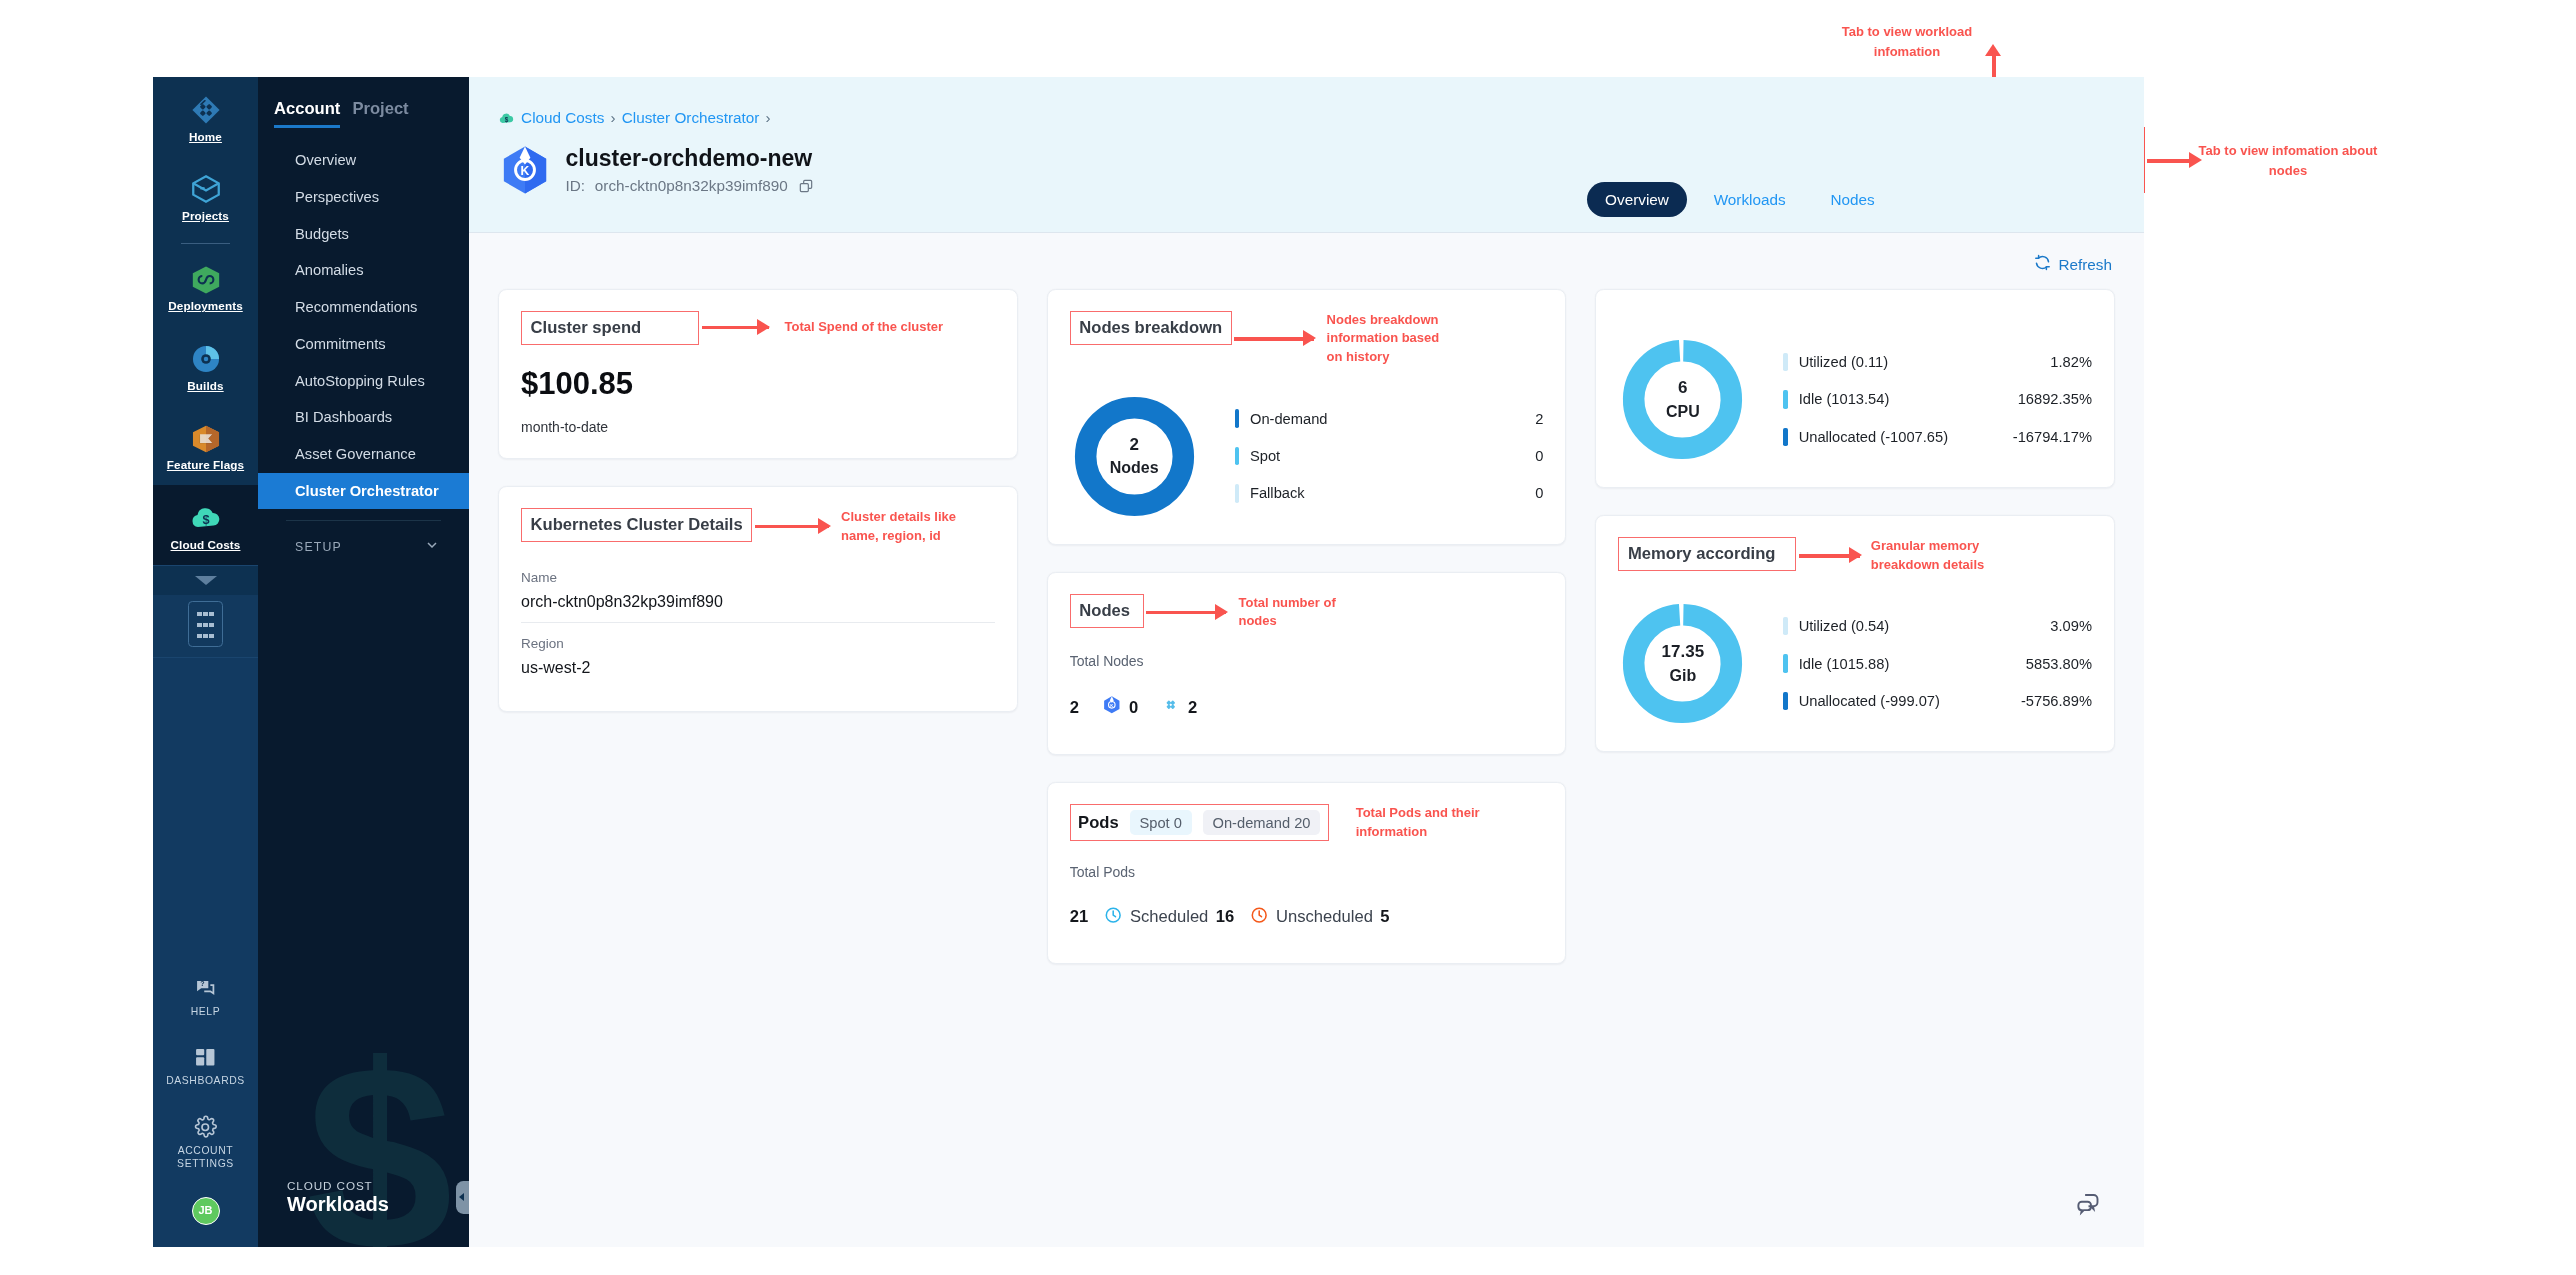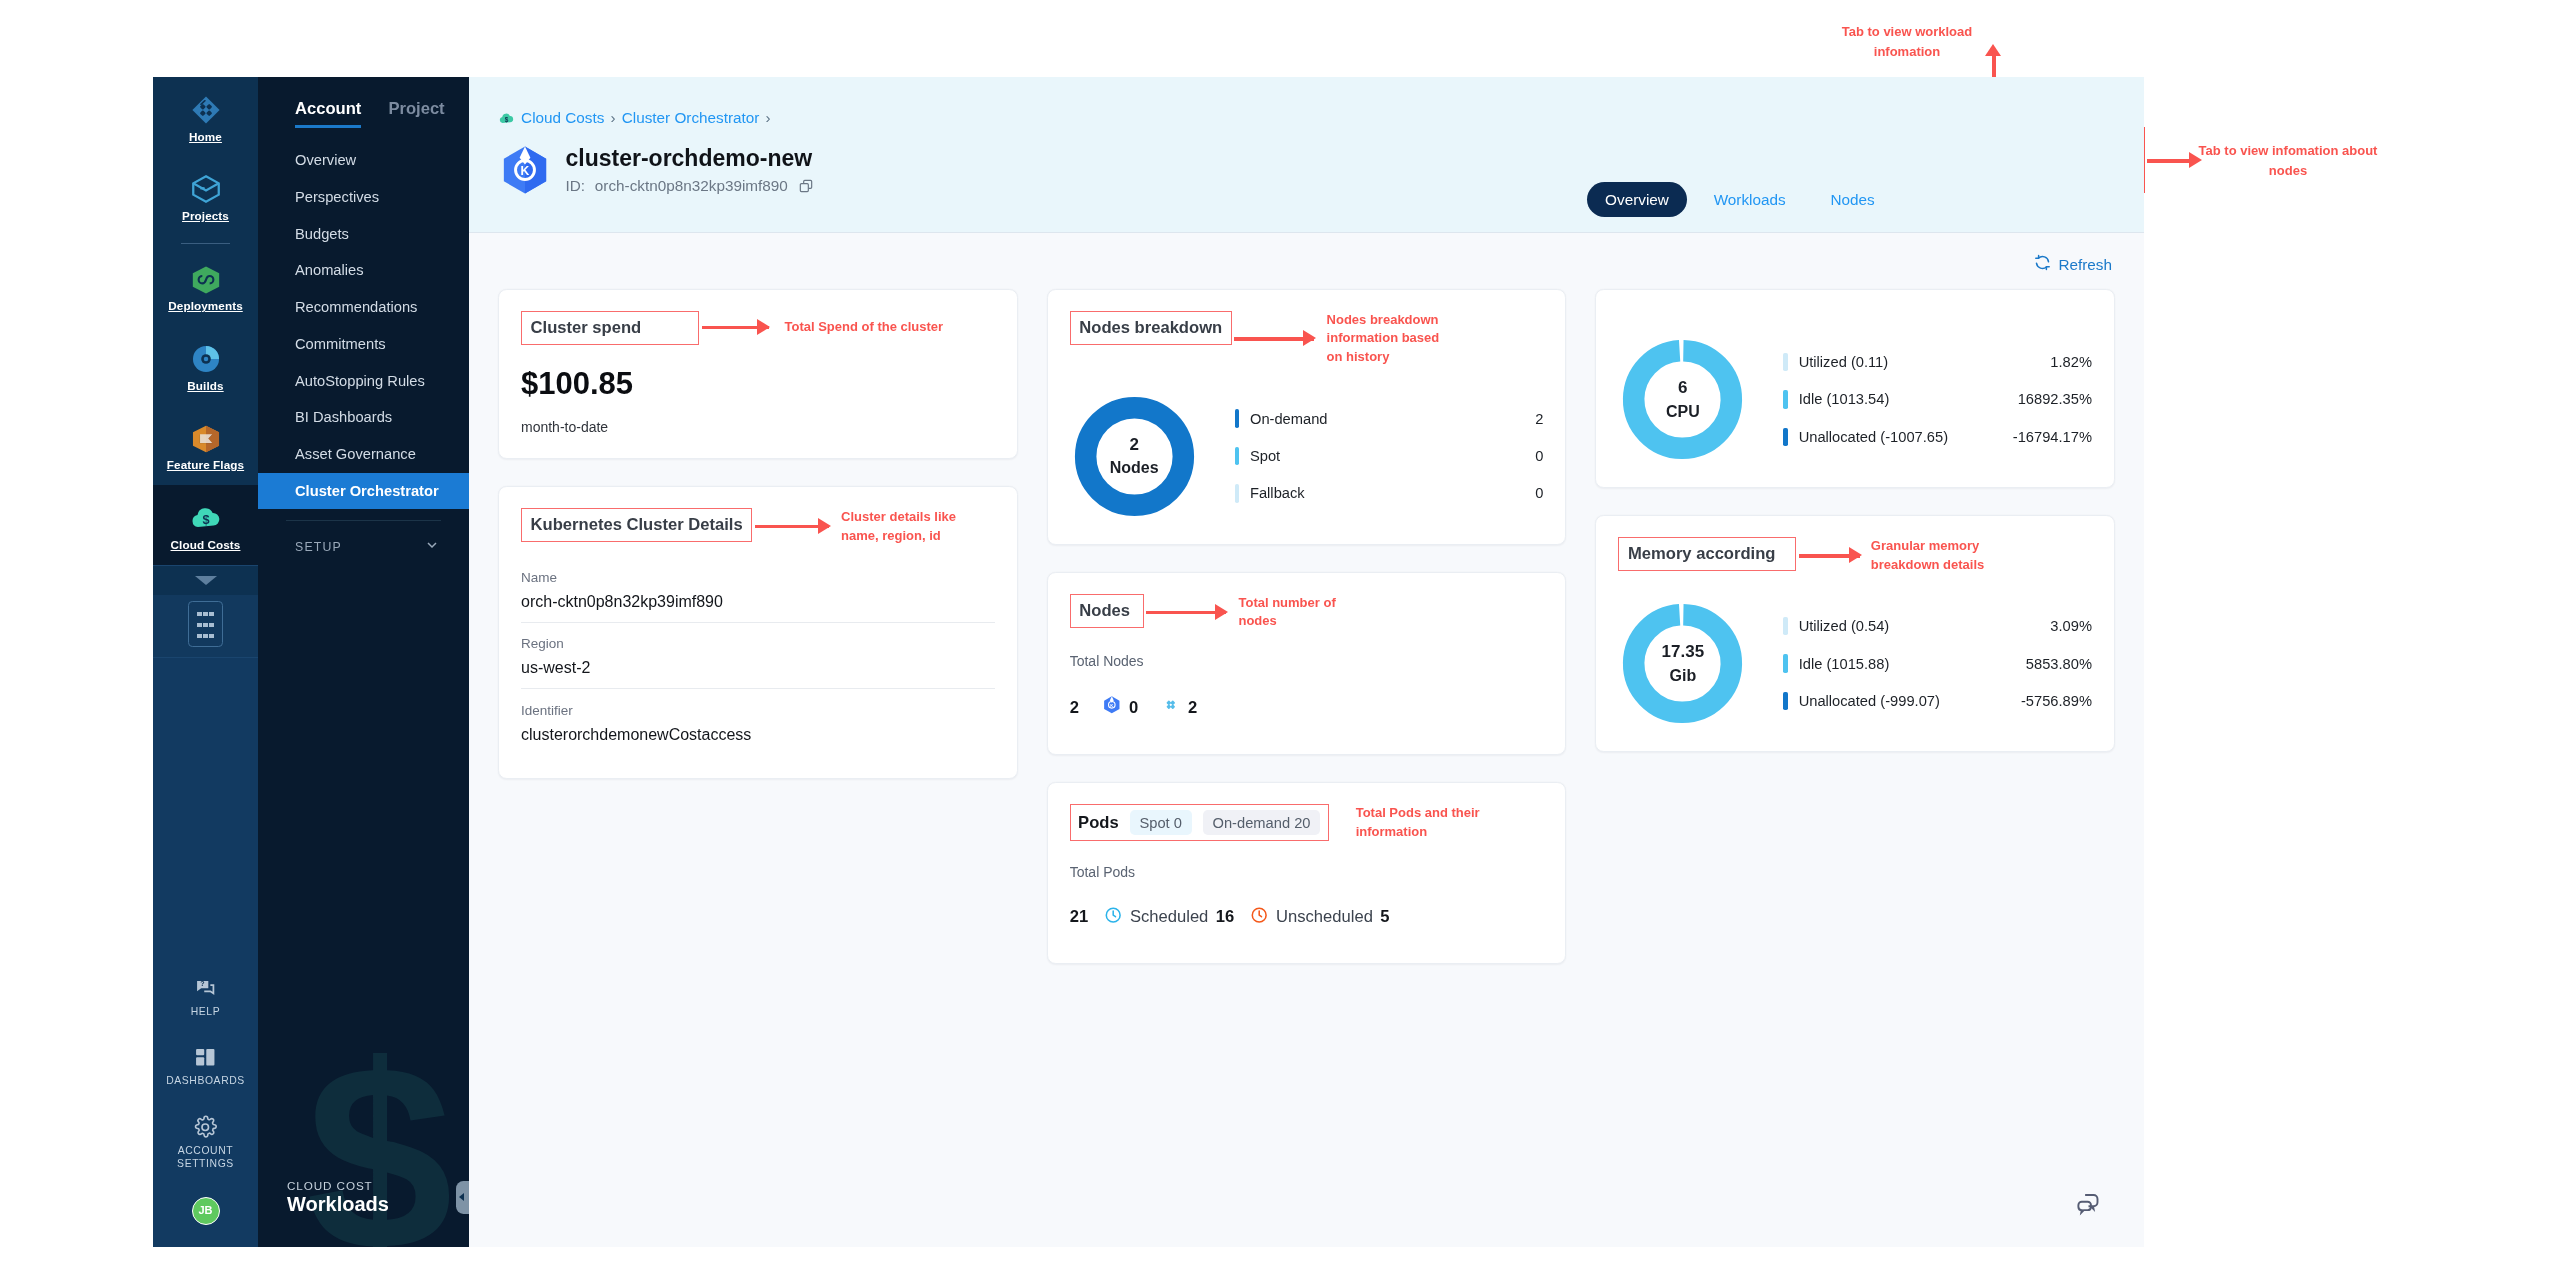--- a/index.html
+++ b/index.html
@@ -32,21 +32,21 @@
   .pn-util { text-align: center; padding: 13.5px 2.5px; cursor: pointer; }
   .pn-util .pn-label { color: #C6D5E3; font-size: 10.4px; font-weight: 400; letter-spacing: 0.6px;
                        display: block; margin-top: 3.7px; line-height: 1.2; }
   .avatar { width: 28px; height: 28px; border-radius: 50%; background: #5FC95F;
             border: 1.8px solid #ffffff; color: #fff; font-size: 11px; font-weight: 700;
             line-height: 24.5px; margin: 13.5px auto 0; text-align: center; }
 
   
   #module-nav { width: 211px; background: #081A2E; flex-shrink: 0; position: relative;
                 display: flex; flex-direction: column; }
-  .mn-tabs { display: flex; gap: 27px; padding: 22px 0 0 37px; }
+  .mn-tabs { display: flex; gap: 12px; padding: 22px 0 0 16px; }
   .mn-tab { color: #7C8BA0; font-size: 16.6px; font-weight: 700; padding-bottom: 6.1px; cursor: pointer; }
   .mn-tab.active { color: #ffffff; border-bottom: 3.1px solid #1B79C9; }
   .mn-list { margin-top: 13.5px; }
   .mn-item { color: #D3DCE6; font-size: 14.7px; padding: 10.4px 0 10.4px 37px; cursor: pointer; }
   .mn-item.active { background: #1B7BD4; color: #ffffff; font-weight: 600; }
   .mn-sep { height: 0.6px; background: #1C3448; margin: 11px 28px 0; }
   .mn-setup { display: flex; align-items: center; justify-content: space-between;
               padding: 16px 29px 0 37px; color: #9AA9BA; font-size: 12.3px; letter-spacing: 1.2px; cursor: pointer; }
   .mn-brand { position: absolute; left: 0; right: 0; bottom: 0; height: 288px; overflow: hidden; }
   .mn-brand .dollar { position: absolute; left: 48px; bottom: -43px; font-size: 264px;
@@ -417,24 +417,20 @@
             <div class="arrow-h" style="width:74px; margin-left:2.5px;"></div>
             <div class="ann" style="align-self:center; margin-left:12.3px; width:141px;">Cluster details like name, region, id</div>
           </div>
           <div class="kv" style="margin-top:11px;">
             <div class="k">Name</div>
             <div class="v">orch-cktn0p8n32kp39imf890</div>
           </div>
           <div class="kv">
             <div class="k">Region</div>
             <div class="v">us-west-2</div>
-          </div>
-          <div class="kv">
-            <div class="k">Identifier</div>
-            <div class="v">clusterorchdemonewCostaccess</div>
           </div>
         </div>
       </div>
 
       <div class="col">
 
         <div class="card">
           <div class="hd-wrap">
             <div class="card-hd" style="min-width:153px;">Nodes breakdown</div>
             <div class="arrow-h" style="width:80px; margin-left:2.5px;"></div>

